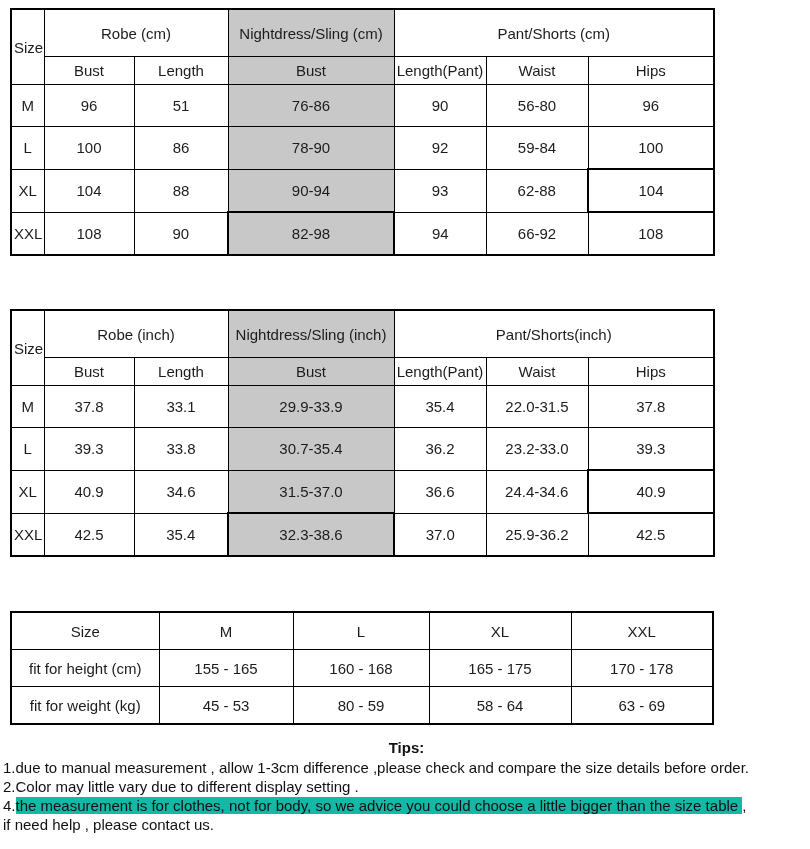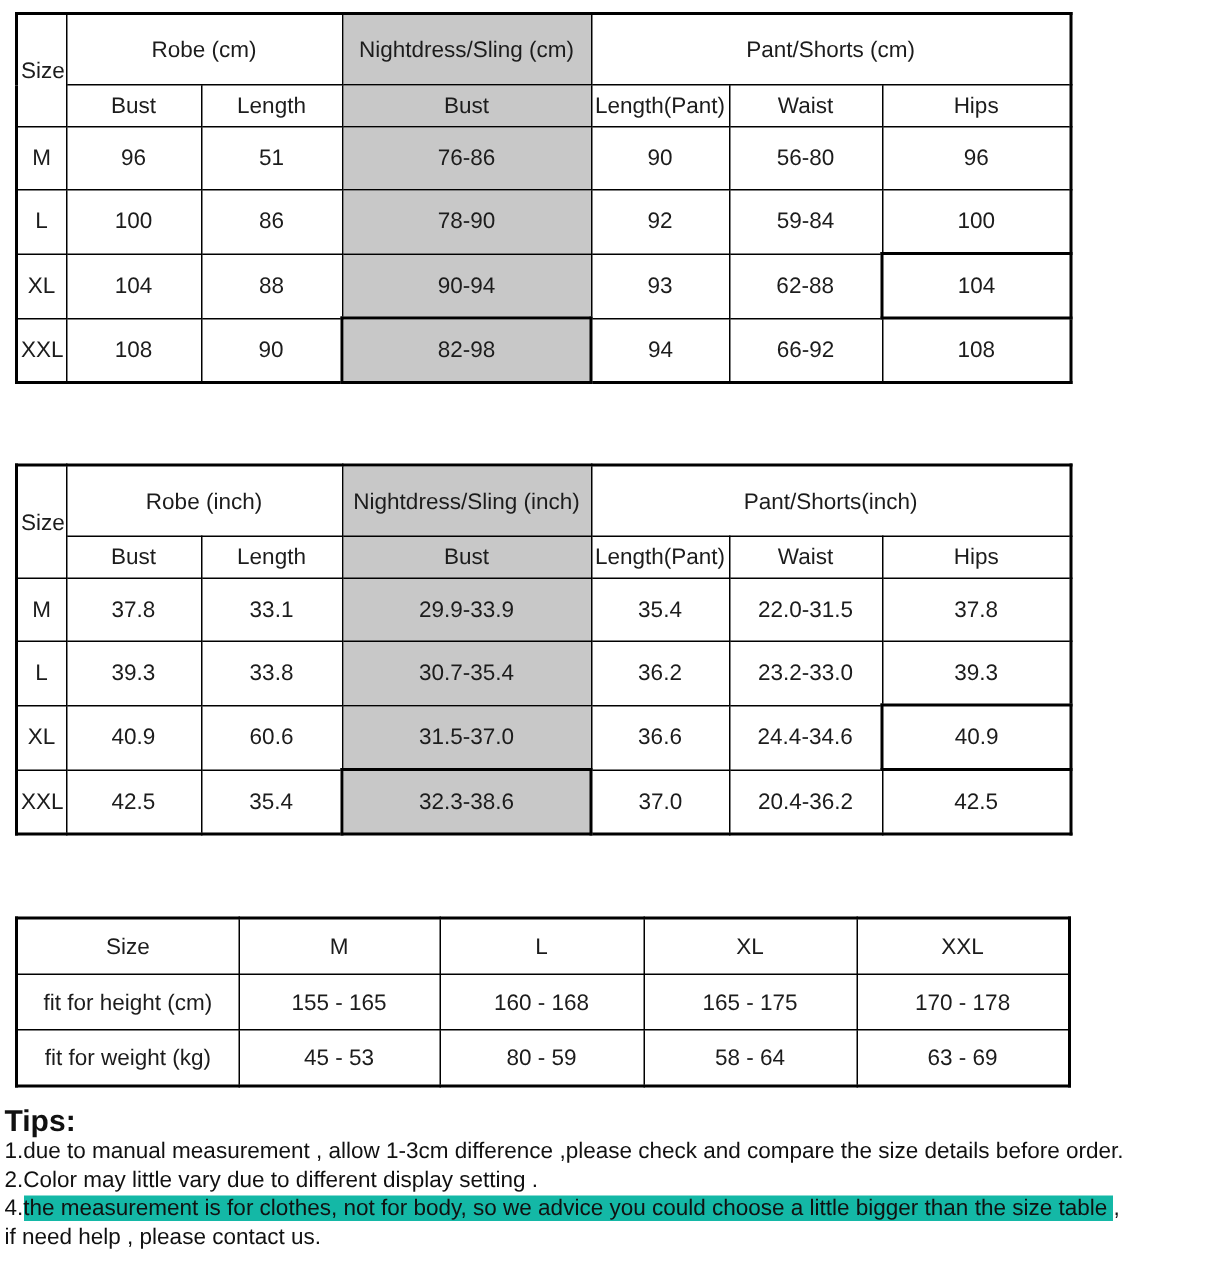--- a/index.html
+++ b/index.html
@@ -24,21 +24,21 @@
   .t-measure{margin:8px 0 0 10px;width:703px;border:2px solid #000;}
   .t2{margin-top:53px;}
   .gray{background:#c8c8c8;}
   .thick{border:2px solid #000;}
   .r-group td{height:46px;}
   .r-sub td{height:27px;}
   .r-data td{height:41px;}
   .t-fit{margin:54px 0 0 10px;width:702px;border:2px solid #000;}
   .t-fit td{height:36px;}
   .tips{margin:13px 0 0 3px;font-size:15px;line-height:19px;color:#111;}
-  .tips-title{font-weight:bold;font-size:20px;line-height:20px;}
+  .tips-title{font-weight:bold;font-size:15px;line-height:20px;text-align:center;}
   .hl{background:#14b8a6;white-space:pre-wrap;}
 </style>
 </head>
 <body>
 
 <div class="page">
 
   <table class="t-measure">
     <colgroup>
       <col style="width:33px">
@@ -142,33 +142,33 @@
       <td>39.3</td>
       <td>33.8</td>
       <td class="gray">30.7-35.4</td>
       <td>36.2</td>
       <td>23.2-33.0</td>
       <td>39.3</td>
     </tr>
     <tr class="r-data">
       <td>XL</td>
       <td>40.9</td>
-      <td>60.6</td>
+      <td>34.6</td>
       <td class="gray">31.5-37.0</td>
       <td>36.6</td>
       <td>24.4-34.6</td>
       <td class="thick">40.9</td>
     </tr>
     <tr class="r-data">
       <td>XXL</td>
       <td>42.5</td>
       <td>35.4</td>
       <td class="gray thick">32.3-38.6</td>
       <td>37.0</td>
-      <td>20.4-36.2</td>
+      <td>25.9-36.2</td>
       <td>42.5</td>
     </tr>
   </tbody>
     </table>
 
   <table class="t-fit">
     <colgroup>
       <col style="width:148px">
         <col style="width:134px">
         <col style="width:136px">

